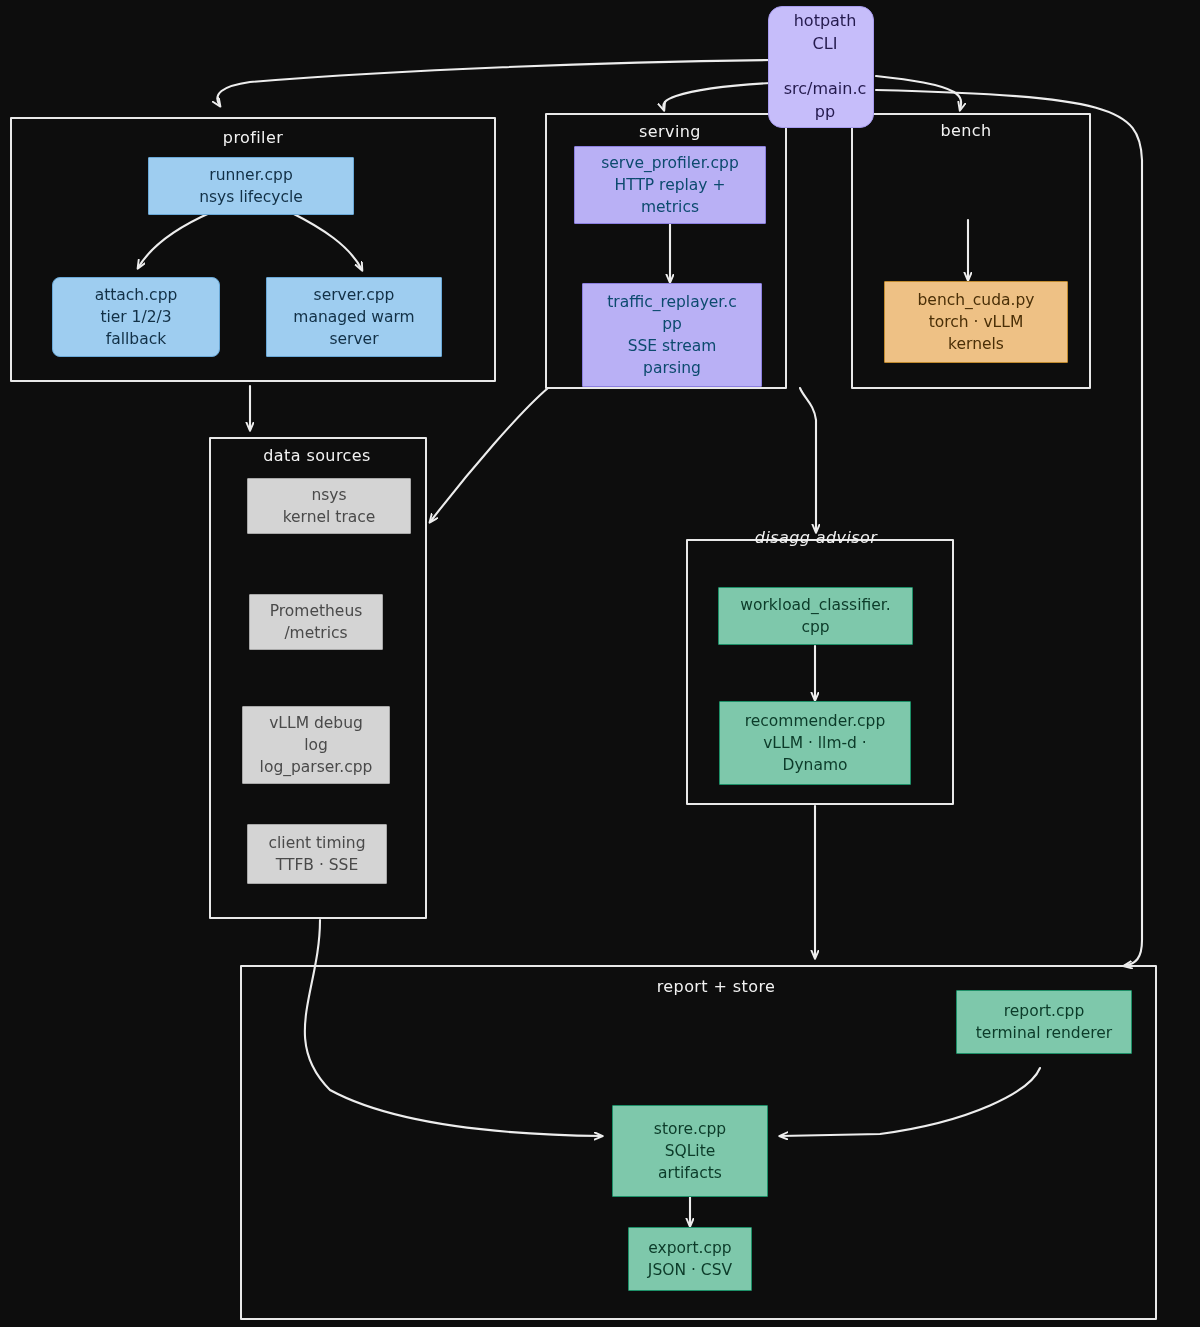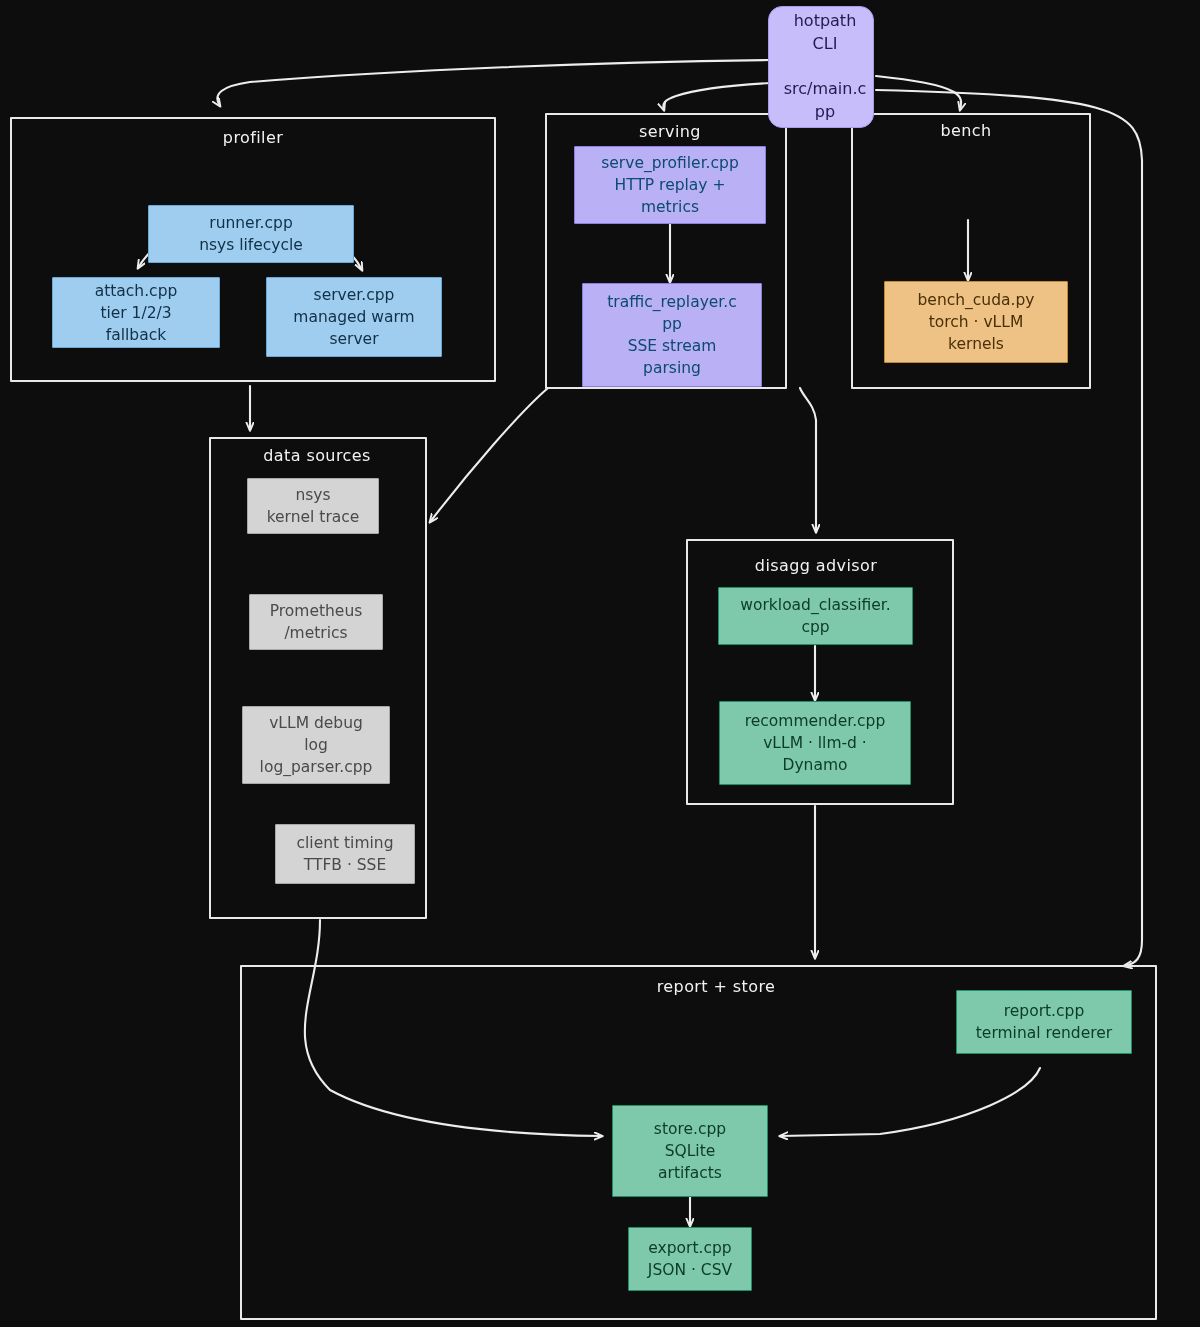--- a/index.html
+++ b/index.html
@@ -99,23 +99,23 @@
 
       <path d="M 1040,1068 C 1030,1092 970,1122 880,1134 L 780,1136"></path>
 
       <path d="M 690,1196 L 690,1226"></path>
     </g>
   </svg>
 
   <div class="cluster" style="left:10px;top:117px;width:486px;height:265px;"></div>
   <div class="cluster-label" style="left:253px;top:128px;">profiler</div>
 
-  <div class="node blue" style="left:148px;top:157px;width:206px;height:58px;margin-top:48px;">runner.cpp
+  <div class="node blue" style="left:148px;top:157px;width:206px;height:58px;">runner.cpp
 nsys lifecycle</div>
-  <div class="node blue" style="left:52px;top:277px;width:168px;height:71px;">attach.cpp
+  <div class="node blue" style="left:52px;top:277px;width:168px;height:80px;border-radius:8px;">attach.cpp
 tier 1/2/3
 fallback</div>
   <div class="node blue" style="left:266px;top:277px;width:176px;height:80px;">server.cpp
 managed warm
 server</div>
 
   <div class="cluster" style="left:545px;top:113px;width:242px;height:276px;"></div>
   <div class="cluster-label" style="left:670px;top:122px;">serving</div>
 
   <div class="node purple" style="left:574px;top:146px;width:192px;height:78px;">serve_profiler.cpp
@@ -129,32 +129,32 @@
   <div class="cluster" style="left:851px;top:113px;width:240px;height:276px;"></div>
   <div class="cluster-label" style="left:966px;top:121px;">bench</div>
 
   <div class="node orange" style="left:884px;top:281px;width:184px;height:82px;">bench_cuda.py
 torch · vLLM
 kernels</div>
 
   <div class="cluster" style="left:209px;top:437px;width:218px;height:482px;"></div>
   <div class="cluster-label" style="left:317px;top:446px;">data sources</div>
 
-  <div class="node gray" style="left:247px;top:478px;width:132px;height:56px;">nsys
+  <div class="node gray" style="left:247px;top:478px;width:164px;height:56px;">nsys
 kernel trace</div>
   <div class="node gray" style="left:249px;top:594px;width:134px;height:56px;">Prometheus
 /metrics</div>
   <div class="node gray" style="left:242px;top:706px;width:148px;height:78px;">vLLM debug
 log
 log_parser.cpp</div>
-  <div class="node gray" style="left:247px;top:824px;width:140px;height:60px;margin-left:28px;">client timing
+  <div class="node gray" style="left:247px;top:824px;width:140px;height:60px;">client timing
 TTFB · SSE</div>
 
   <div class="cluster" style="left:686px;top:539px;width:268px;height:266px;"></div>
-  <div class="cluster-label" style="left:816px;top:556px;">disagg advisor</div>
+  <div class="cluster-label" style="left:816px;top:528px;font-style:italic;">disagg advisor</div>
 
   <div class="node green" style="left:718px;top:587px;width:195px;height:58px;">workload_classifier.
 cpp</div>
   <div class="node green" style="left:719px;top:701px;width:192px;height:84px;">recommender.cpp
 vLLM · llm-d ·
 Dynamo</div>
 
   <div class="cluster" style="left:240px;top:965px;width:917px;height:355px;"></div>
   <div class="cluster-label" style="left:716px;top:977px;">report + store</div>
 

